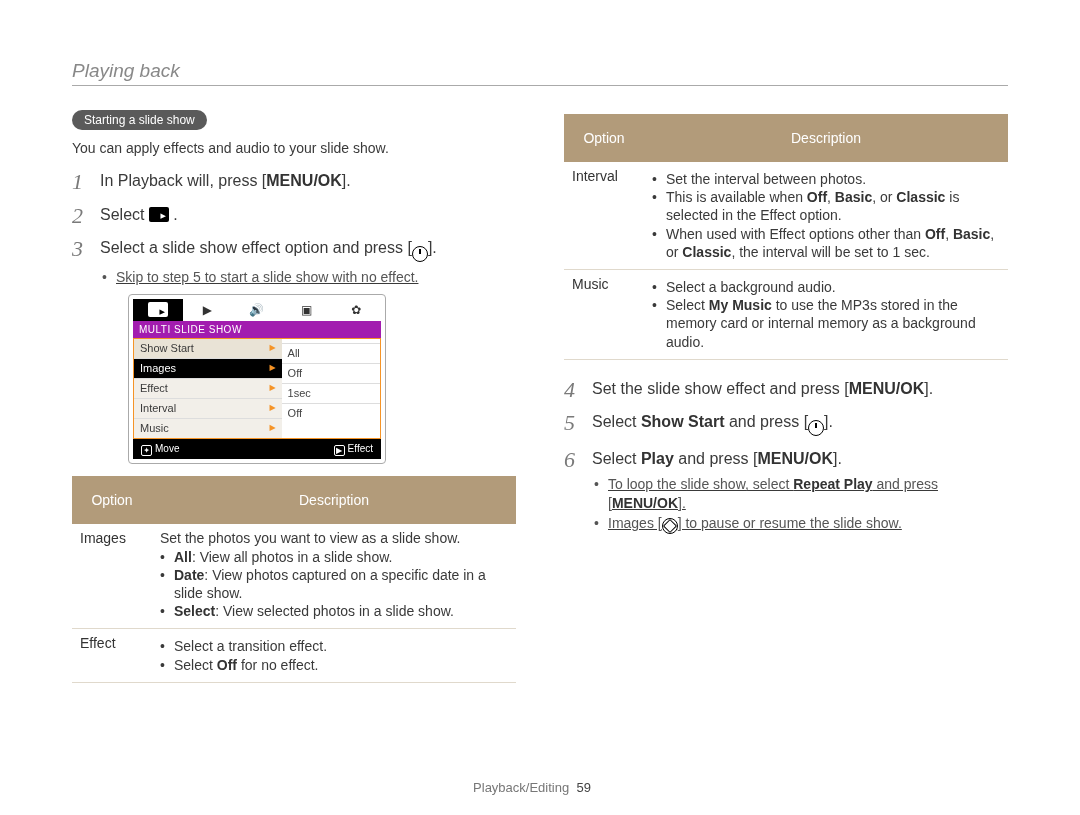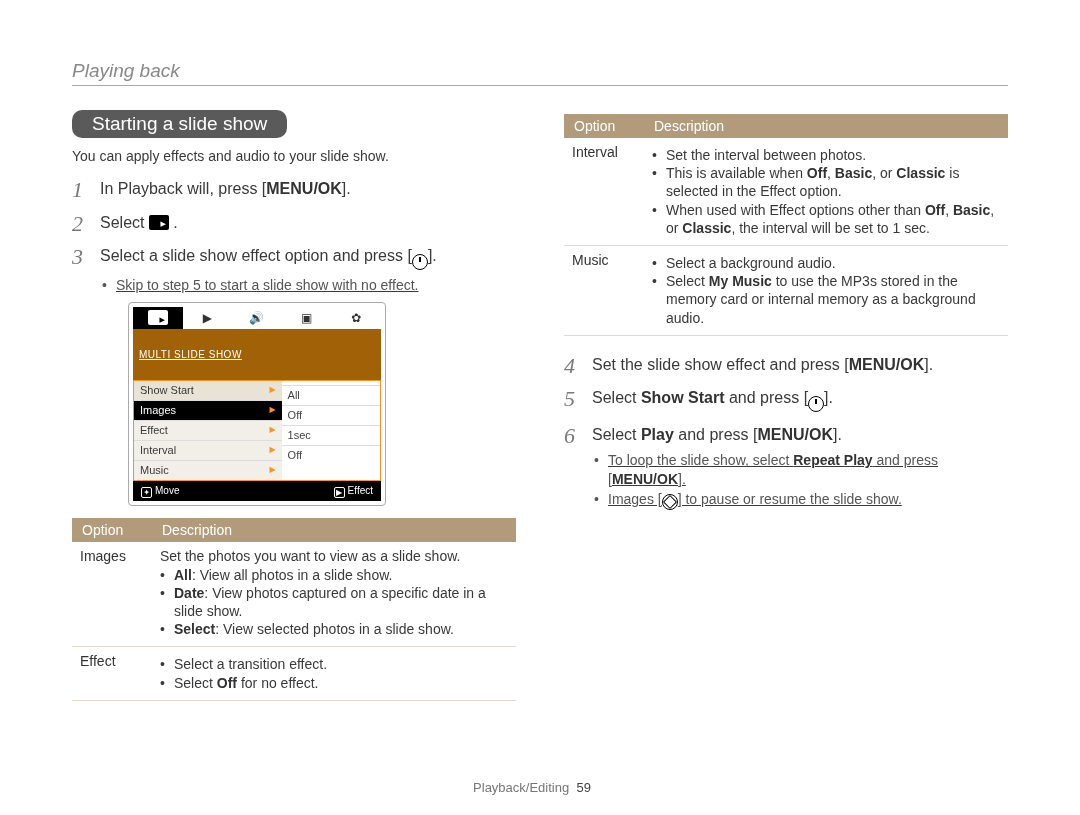--- a/index.html
+++ b/index.html
@@ -31,22 +31,22 @@
   .columns {
     display: flex;
     gap: 48px;
   }
   .col { flex: 1; min-width: 0; }
   .pill {
     display: inline-block;
     background: #5a5a5a;
     color: #fff;
     border-radius: 10px;
-    padding: 3px 20px;
-    font-size: 19px;
+    padding: 3px 12px;
+    font-size: 12px;
     margin-bottom: 6px;
   }
   .intro { font-size: 14px; margin: 4px 0 14px 0; }
   ol.steps { list-style: none; padding: 0; margin: 0; counter-reset: step; }
   ol.steps > li { position: relative; padding-left: 28px; margin-bottom: 12px; font-size: 16px; line-height: 1.35; }
   ol.steps > li::before {
     counter-increment: step;
     content: counter(step);
     position: absolute;
     left: 0; top: -3px;
@@ -105,22 +105,22 @@
     height: 22px;
   }
   .cam-tabs .tab {
     flex: 1;
     display: flex; align-items: center; justify-content: center;
     background: #fff;
     color: #333;
   }
   .cam-tabs .tab.active { background: #000; color: #fff; }
   .cam-title {
-    background: #a16207; color: #fff; font-size: 10px;
-    padding: 19px 6px; letter-spacing: 0.5px; text-decoration: underline;
+    background: #a21caf; color: #fff; font-size: 10px;
+    padding: 2px 6px; letter-spacing: 0.5px;
   }
   .cam-body { display: flex; border: 1.5px solid var(--accent-orange); border-top: none; }
   .cam-list { flex: 1.2; }
   .cam-values { flex: 0.8; background: #fff; }
   .cam-row {
     display: flex; align-items: center; justify-content: space-between;
     padding: 2px 6px; font-size: 11px;
     border-top: 1px solid #ddd;
     background: #f2efe9;
   }
@@ -134,21 +134,21 @@
     display: flex; justify-content: space-between;
     background: #000; color: #fff; font-size: 10px;
     padding: 3px 8px;
   }
   .cam-foot span .k { display:inline-block; border:1px solid #fff; border-radius:2px; width:11px; height:11px; font-size:8px; line-height:10px; text-align:center; margin-right:3px; vertical-align:-1px;}
 
   
   table.opts { border-collapse: collapse; width: 100%; margin-top: 4px; }
   table.opts th {
     background: var(--tan); color: #fff; font-weight: normal;
-    text-align: left; padding: 4px 10px; font-size: 14px;
+    text-align: center; padding: 16px 10px; font-size: 14px;
   }
   table.opts th:first-child { width: 80px; }
   table.opts td {
     vertical-align: top;
     padding: 6px 8px 8px 8px;
     font-size: 14px;
     border-bottom: 1px solid #e0d9cc;
   }
   table.opts td:first-child { color: #333; }
   table.opts ul { list-style: none; margin: 2px 0 0 0; padding: 0; }

